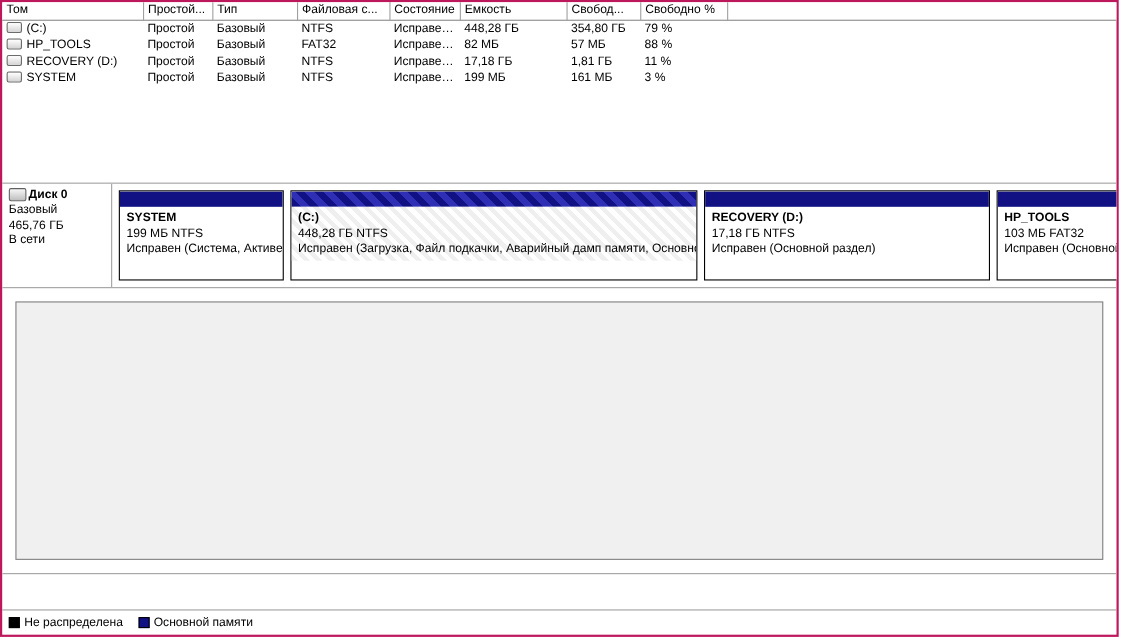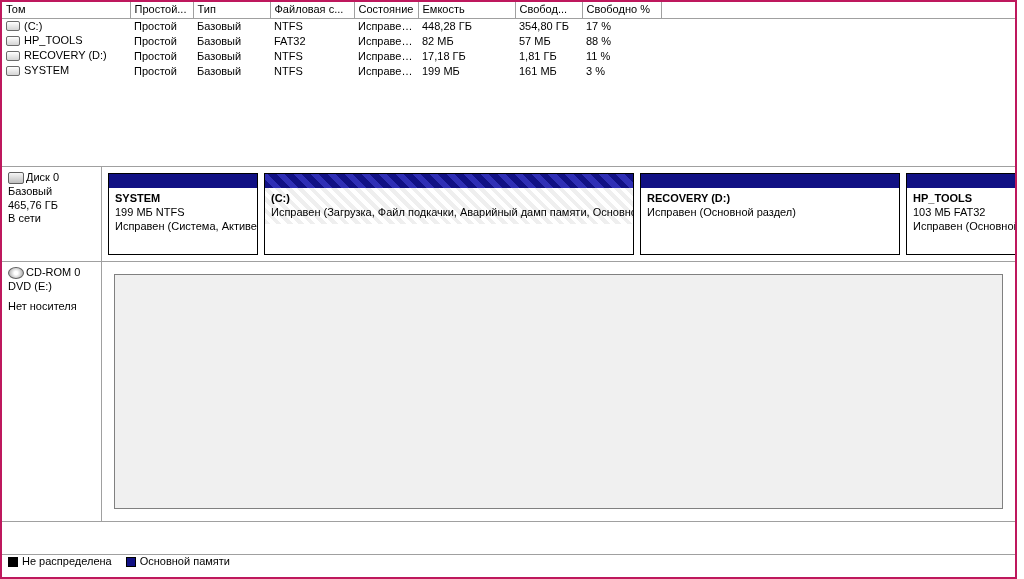--- a/index.html
+++ b/index.html
@@ -8,34 +8,34 @@
 .pane-top{flex:0 0 165px;overflow:hidden;border-bottom:1px solid #a0a0a0}
 table.vol{width:100%;border-collapse:collapse;table-layout:fixed}
 table.vol th{font-weight:400;text-align:left;background:#fff;border:1px solid #a0a0a0;border-top:none;padding:1px 4px 2px 4px;height:16px;white-space:nowrap;overflow:hidden;text-overflow:ellipsis}
 table.vol th:first-child{border-left:none}
 table.vol th:last-child{border-right:none}
 table.vol td{padding:1px 4px;white-space:nowrap;overflow:hidden;text-overflow:ellipsis;vertical-align:middle;height:15px}
 .vol-icon{display:inline-block;width:14px;height:10px;margin-right:4px;border:1px solid #6b6b6b;border-radius:2px;background:linear-gradient(#fff,#d4d4d4);vertical-align:middle;position:relative;top:-1px}
 .pane-disks{flex:1 1 auto;overflow:hidden;border-bottom:1px solid #a0a0a0}
 .disk-row{display:flex;border-bottom:1px solid #a0a0a0;height:95px}
 .disk-info{flex:0 0 100px;padding:4px 6px;border-right:1px solid #a0a0a0;line-height:1.25}
-.disk-info .name{font-weight:400}
+.disk-info .name{font-weight:700}
 .disk-icon{display:inline-block;width:16px;height:12px;margin-right:2px;border:1px solid #606060;border-radius:2px;background:linear-gradient(#f6f6f6,#bfbfbf);vertical-align:middle}
 .cd-icon{border-radius:50%;background:radial-gradient(circle,#fff 20%,#c0c0c0 70%,#888 100%)}
 .disk-parts{flex:1 1 auto;display:flex;align-items:stretch;padding:6px 6px;gap:6px}
 .part{border:1px solid #000;background:#fff;display:flex;flex-direction:column;overflow:hidden}
 .part .pstripe{height:14px;background:#111184}
 .part .pbody{padding:4px 6px;line-height:1.25;white-space:nowrap;overflow:hidden;text-overflow:ellipsis}
 .part .pname{font-weight:700}
 .part.selected{border:1px solid #000;position:relative}
 .part.selected .pbody{background:repeating-linear-gradient(45deg,#efefef 0 4px,#fff 4px 8px)}
 .part.selected::after{content:"";position:absolute;inset:-2px;border:1px dashed #000;pointer-events:none}
 .part.selected .pstripe{background:repeating-linear-gradient(45deg,#111184 0 6px,#2f2fb5 6px 12px)}
 .cd-body{flex:1 1 auto;border:1px solid #808080;background:#f0f0f0;margin:6px}
-.legend{flex:0 0 22px;display:flex;align-items:flex-start;gap:14px;padding:0 6px}
+.legend{flex:0 0 22px;display:flex;align-items:center;gap:14px;padding:0 6px}
 .legend .sw{display:inline-block;width:10px;height:10px;border:1px solid #000;margin-right:4px;vertical-align:middle}
 .sw-black{background:#000}
 .sw-primary{background:#111184}
 </style>
 </head>
 <body>
 
 <div class="root">
 
   <div class="pane-top">
@@ -66,21 +66,21 @@
       </thead>
       <tbody id="vol-body">
           <tr>
             <td><span class="vol-icon"></span><span>(C:)</span></td>
             <td>Простой</td>
             <td>Базовый</td>
             <td>NTFS</td>
             <td>Исправен...</td>
             <td>448,28 ГБ</td>
             <td>354,80 ГБ</td>
-            <td>17 %</td>
+            <td>79 %</td>
             <td></td>
           </tr>
           <tr>
             <td><span class="vol-icon"></span><span>HP_TOOLS</span></td>
             <td>Простой</td>
             <td>Базовый</td>
             <td>FAT32</td>
             <td>Исправен...</td>
             <td>82 МБ</td>
             <td>57 МБ</td>
@@ -128,48 +128,44 @@
             <div class="pbody">
               <div class="pname">SYSTEM</div>
               <div>199 МБ NTFS</div>
               <div>Исправен (Система, Активен)</div>
             </div>
           </div>
           <div class="part selected" style="flex: 0 0 370px;">
             <div class="pstripe"></div>
             <div class="pbody">
               <div class="pname">(C:)</div>
+              <div>448,28 ГБ NTFS</div>
               <div>Исправен (Загрузка, Файл подкачки, Аварийный дамп памяти, Основной раздел)</div>
             </div>
           </div>
           <div class="part" style="flex: 0 0 260px;">
             <div class="pstripe"></div>
             <div class="pbody">
               <div class="pname">RECOVERY  (D:)</div>
+              <div>17,18 ГБ NTFS</div>
               <div>Исправен (Основной раздел)</div>
             </div>
           </div>
           <div class="part" style="flex: 1 1 130px;">
             <div class="pstripe"></div>
             <div class="pbody">
               <div class="pname">HP_TOOLS</div>
               <div>103 МБ FAT32</div>
               <div>Исправен (Основной раздел)</div>
             </div>
           </div>
         </div>
     </div>
 
     <div class="disk-row" style="height:260px">
-      <div class="disk-info">
-        <div><span class="disk-icon cd-icon"></span><span class="name">CD-ROM 0</span></div>
-        <div>DVD (E:)</div>
-        <div style="height:6px"></div>
-        <div>Нет носителя</div>
-      </div>
       <div class="disk-parts">
         <div class="cd-body" style="flex:1"></div>
       </div>
     </div>
 
   </div>
 
   <div class="legend">
     <span><span class="sw sw-black"></span><span>Не распределена</span></span>
     <span><span class="sw sw-primary"></span><span>Основной памяти</span></span>

